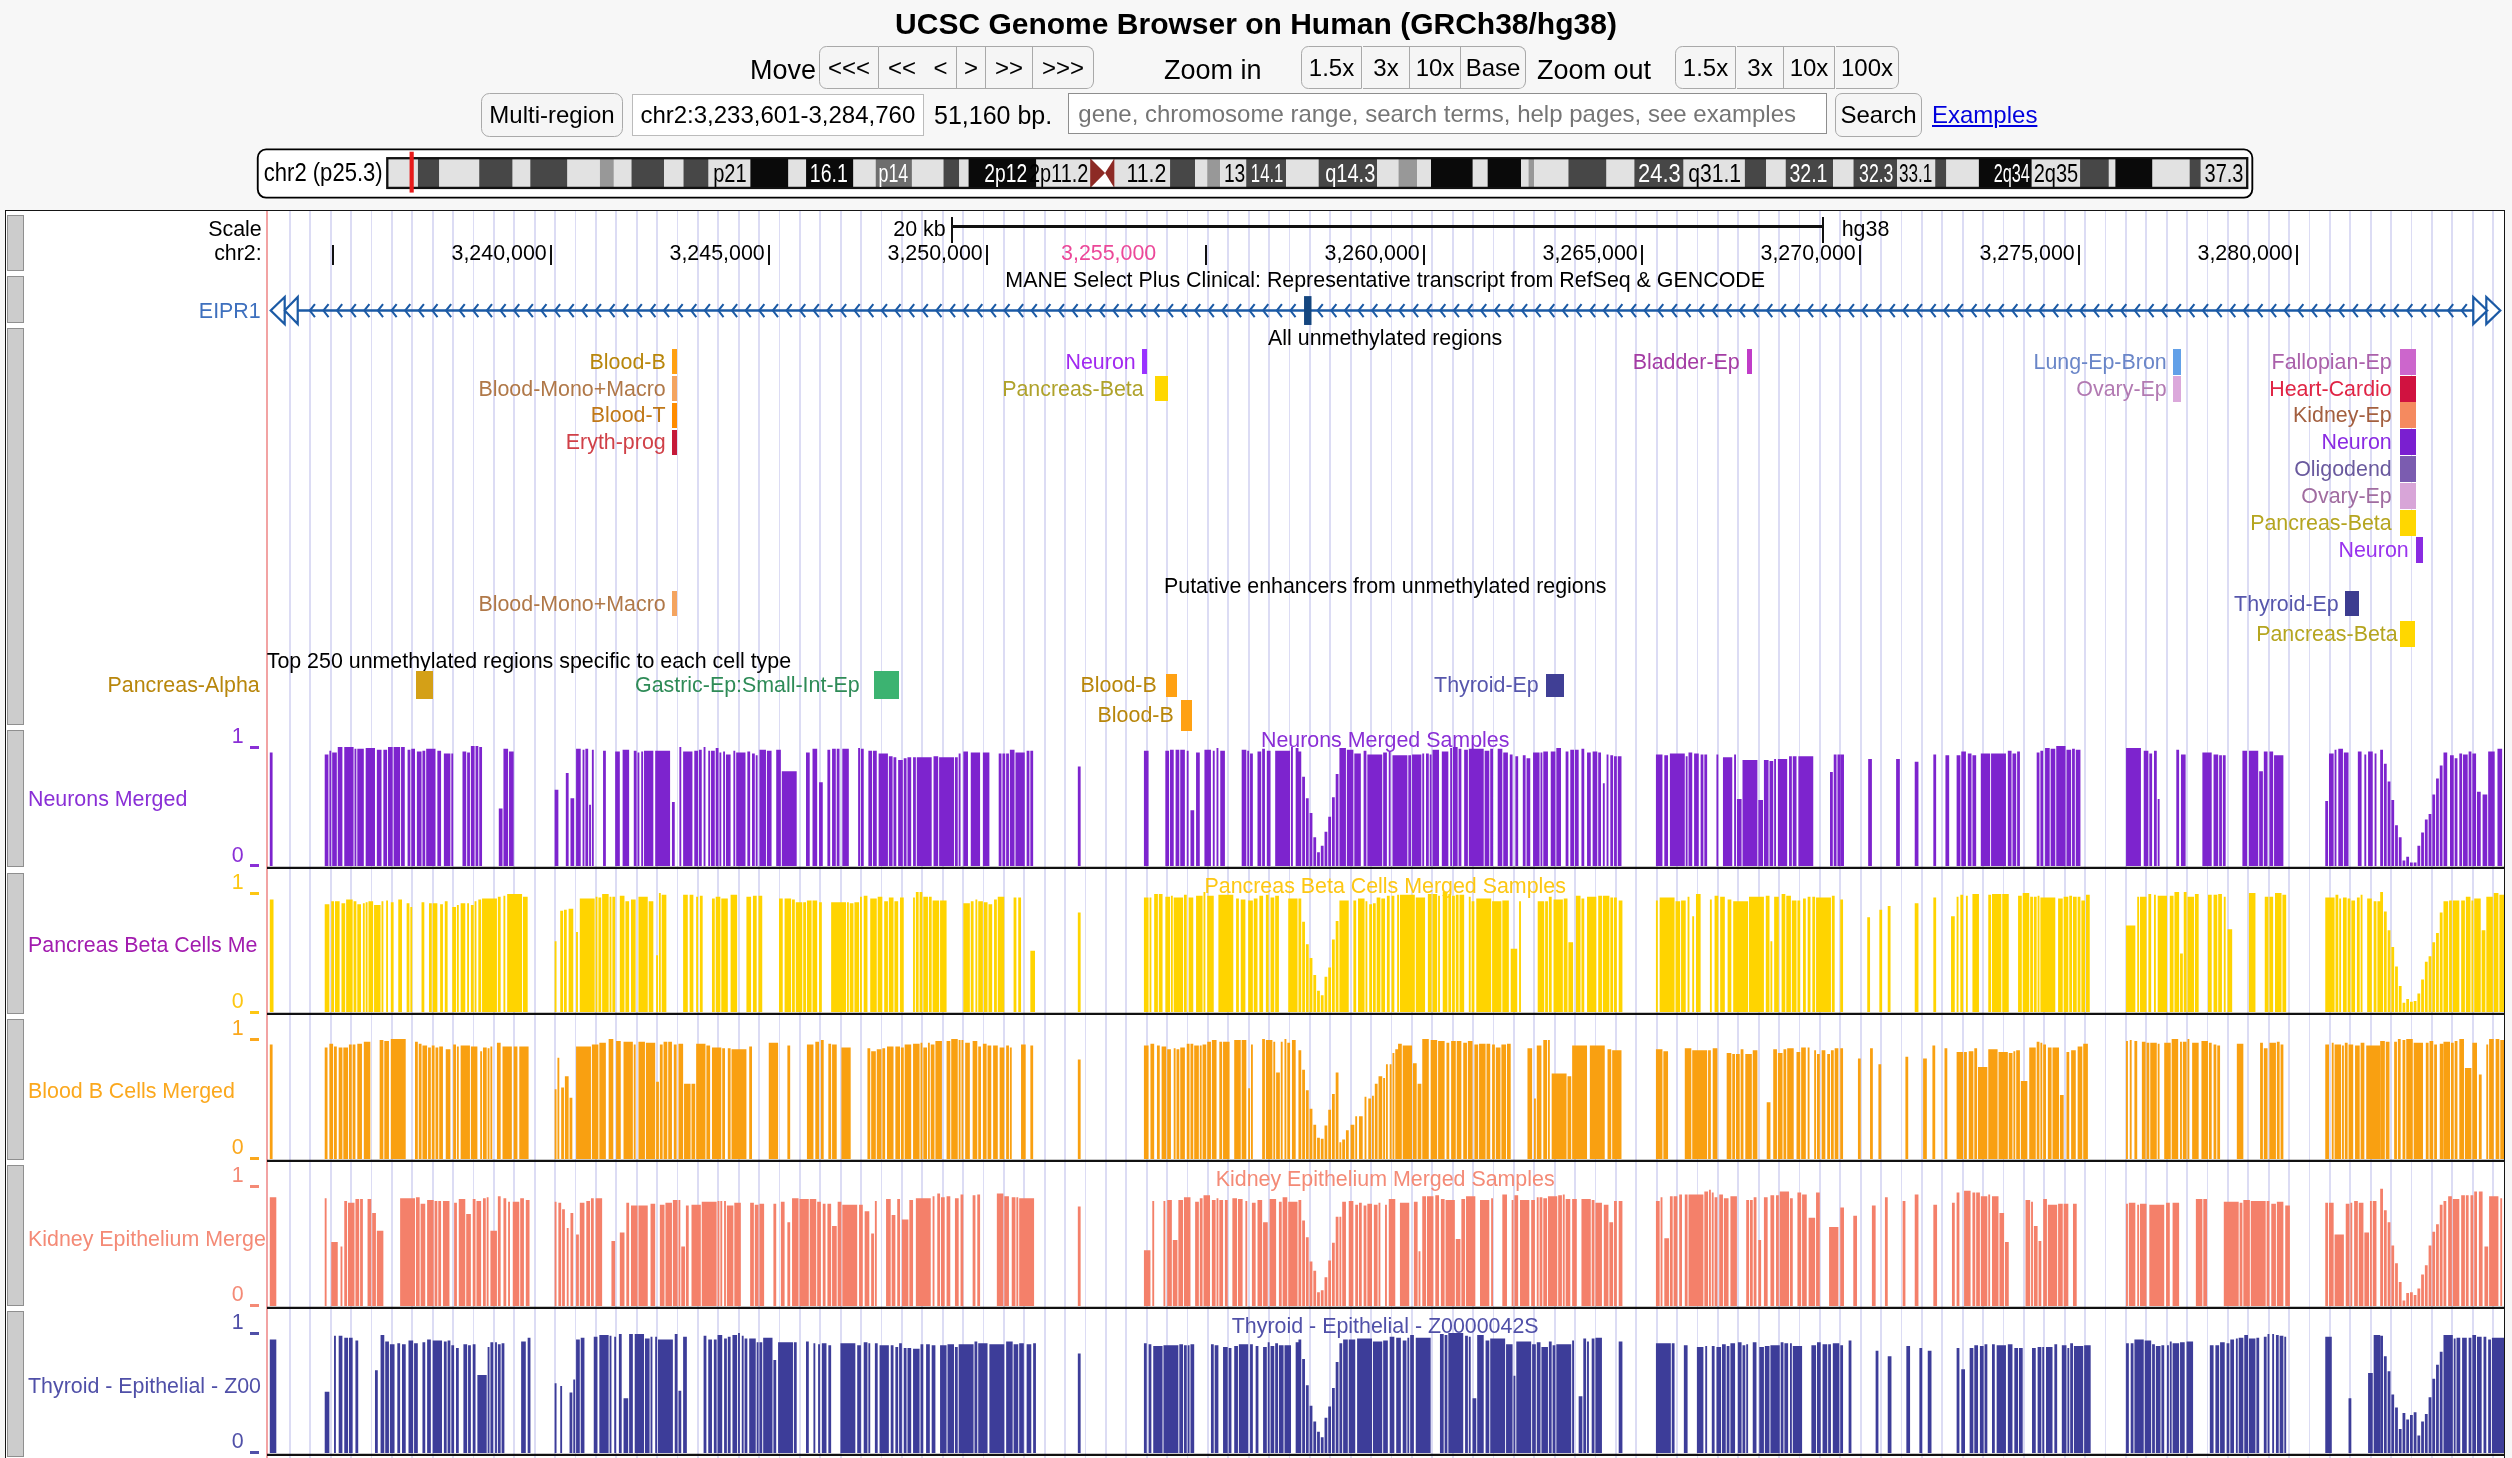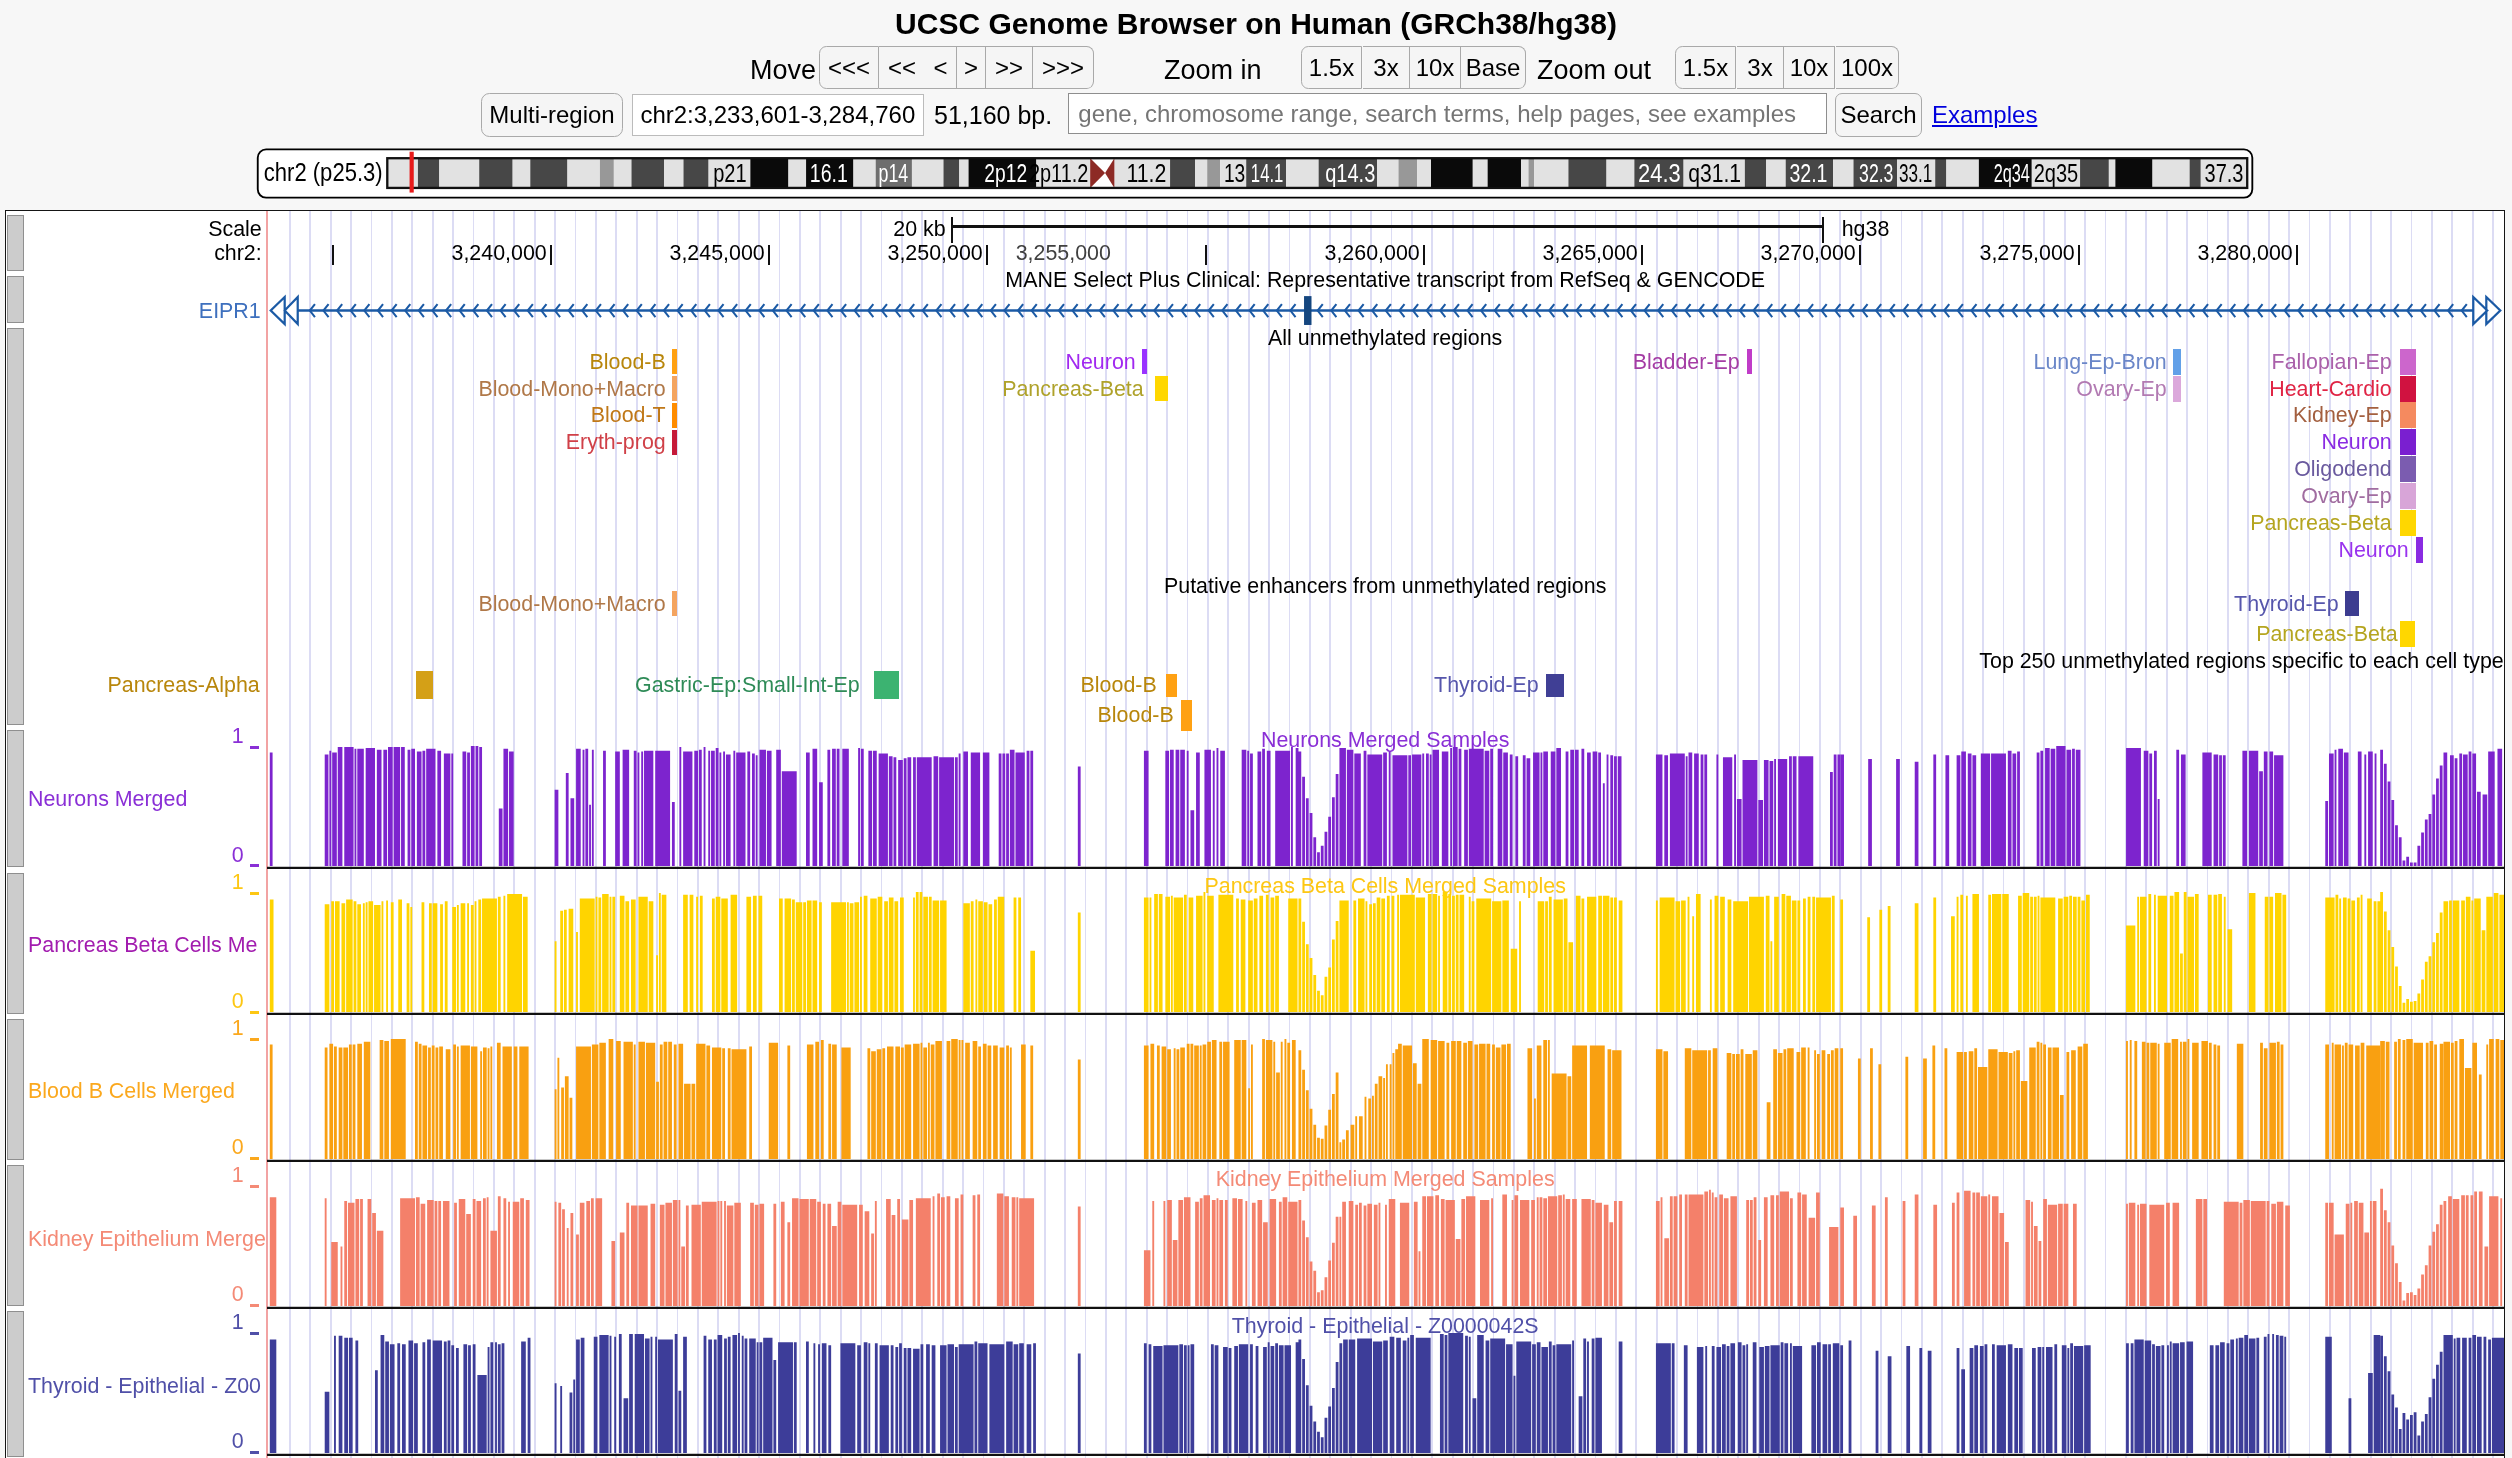--- a/index.html
+++ b/index.html
@@ -135,21 +135,21 @@
     <div style="position:absolute;left:945px;top:5.6px;width:2.3px;height:26px;background:#111;"></div>
     <div style="position:absolute;left:1816px;top:5.6px;width:2.3px;height:26px;background:#111;"></div>
     <div style="position:absolute;left:1836px;top:5.6px;font-size:21.4px;color:#000;font-weight:normal;white-space:nowrap;">hg38</div>
     <div style="position:absolute;left:326px;top:34px;width:2.3px;height:19.5px;background:#111;"></div>
     <div style="position:absolute;left:355px;top:30px;width:186px;text-align:right;font-size:21.4px;color:#000;white-space:nowrap;">3,240,000</div>
     <div style="position:absolute;left:544px;top:34px;width:2.3px;height:19.5px;background:#111;"></div>
     <div style="position:absolute;left:573px;top:30px;width:186px;text-align:right;font-size:21.4px;color:#000;white-space:nowrap;">3,245,000</div>
     <div style="position:absolute;left:762px;top:34px;width:2.3px;height:19.5px;background:#111;"></div>
     <div style="position:absolute;left:791px;top:30px;width:186px;text-align:right;font-size:21.4px;color:#000;white-space:nowrap;">3,250,000</div>
     <div style="position:absolute;left:980px;top:34px;width:2.3px;height:19.5px;background:#111;"></div>
-    <div style="position:absolute;left:1010px;top:30px;width:186px;text-align:left;font-size:21.4px;color:#404040;white-space:nowrap;">3,255,000</div>
+    <div style="position:absolute;left:1010px;top:30px;width:186px;text-align:center;font-size:21.4px;color:#ec4899;white-space:nowrap;">3,255,000</div>
     <div style="position:absolute;left:1199px;top:34px;width:2.3px;height:19.5px;background:#111;"></div>
     <div style="position:absolute;left:1228px;top:30px;width:186px;text-align:right;font-size:21.4px;color:#000;white-space:nowrap;">3,260,000</div>
     <div style="position:absolute;left:1417px;top:34px;width:2.3px;height:19.5px;background:#111;"></div>
     <div style="position:absolute;left:1446px;top:30px;width:186px;text-align:right;font-size:21.4px;color:#000;white-space:nowrap;">3,265,000</div>
     <div style="position:absolute;left:1635px;top:34px;width:2.3px;height:19.5px;background:#111;"></div>
     <div style="position:absolute;left:1664px;top:30px;width:186px;text-align:right;font-size:21.4px;color:#000;white-space:nowrap;">3,270,000</div>
     <div style="position:absolute;left:1853px;top:34px;width:2.3px;height:19.5px;background:#111;"></div>
     <div style="position:absolute;left:1883px;top:30px;width:186px;text-align:right;font-size:21.4px;color:#000;white-space:nowrap;">3,275,000</div>
     <div style="position:absolute;left:2072px;top:34px;width:2.3px;height:19.5px;background:#111;"></div>
     <div style="position:absolute;left:2101px;top:30px;width:186px;text-align:right;font-size:21.4px;color:#000;white-space:nowrap;">3,280,000</div>
@@ -198,21 +198,21 @@
     <div style="position:absolute;left:2394px;top:299px;width:16px;height:26px;background:#ffd700;"></div>
     <div style="position:absolute;left:2031px;top:327px;width:372px;text-align:right;font-size:21.4px;color:#9933ee;white-space:nowrap;">Neuron</div>
     <div style="position:absolute;left:2410px;top:326px;width:7.4px;height:26px;background:#8a2be2;"></div>
     <div style="position:absolute;left:261px;top:363px;width:2237px;text-align:center;font-size:21.4px;color:#000;white-space:nowrap;">Putative enhancers from unmethylated regions</div>
     <div style="position:absolute;left:288px;top:381px;width:372px;text-align:right;font-size:21.4px;color:#b07848;white-space:nowrap;">Blood-Mono+Macro</div>
     <div style="position:absolute;left:666px;top:380px;width:5.6px;height:25px;background:#f4a460;"></div>
     <div style="position:absolute;left:1961px;top:381px;width:372px;text-align:right;font-size:21.4px;color:#5656ac;white-space:nowrap;">Thyroid-Ep</div>
     <div style="position:absolute;left:2339px;top:380px;width:14px;height:25px;background:#3c3c90;"></div>
     <div style="position:absolute;left:2020px;top:411px;width:372px;text-align:right;font-size:21.4px;color:#b5a51f;white-space:nowrap;">Pancreas-Beta</div>
     <div style="position:absolute;left:2394px;top:410px;width:15px;height:26px;background:#ffd700;"></div>
-    <div style="position:absolute;left:261px;top:438px;width:2237px;text-align:right;font-size:21.4px;color:#000;white-space:nowrap;padding-left:28px;">Top 250 unmethylated regions specific to each cell type</div>
+    <div style="position:absolute;left:261px;top:438px;width:2237px;text-align:left;font-size:21.4px;color:#000;white-space:nowrap;">Top 250 unmethylated regions specific to each cell type</div>
     <div style="position:absolute;left:-118px;top:462px;width:372px;text-align:right;font-size:21.4px;color:#b8860b;white-space:nowrap;">Pancreas-Alpha</div>
     <div style="position:absolute;left:410px;top:460px;width:17px;height:28px;background:#d4a017;"></div>
     <div style="position:absolute;left:482px;top:462px;width:372px;text-align:right;font-size:21.4px;color:#2e8b57;white-space:nowrap;">Gastric-Ep:Small-Int-Ep</div>
     <div style="position:absolute;left:868px;top:460px;width:25px;height:28px;background:#3cb371;"></div>
     <div style="position:absolute;left:779px;top:462px;width:372px;text-align:right;font-size:21.4px;color:#b8860b;white-space:nowrap;">Blood-B</div>
     <div style="position:absolute;left:1160px;top:463px;width:11.2px;height:23px;background:#ffa113;"></div>
     <div style="position:absolute;left:1161px;top:462px;width:372px;text-align:right;font-size:21.4px;color:#5656ac;white-space:nowrap;">Thyroid-Ep</div>
     <div style="position:absolute;left:1540px;top:463px;width:18.6px;height:23px;background:#403f95;"></div>
     <div style="position:absolute;left:796px;top:492px;width:372px;text-align:right;font-size:21.4px;color:#b8860b;white-space:nowrap;">Blood-B</div>
     <div style="position:absolute;left:1175px;top:489px;width:11.2px;height:31px;background:#ffa113;"></div>

